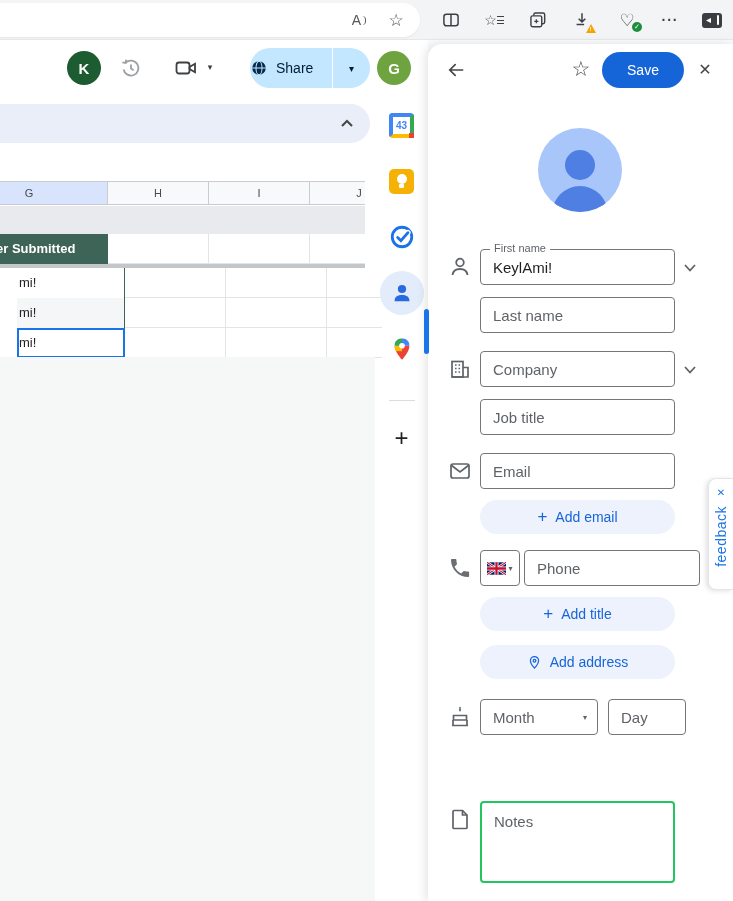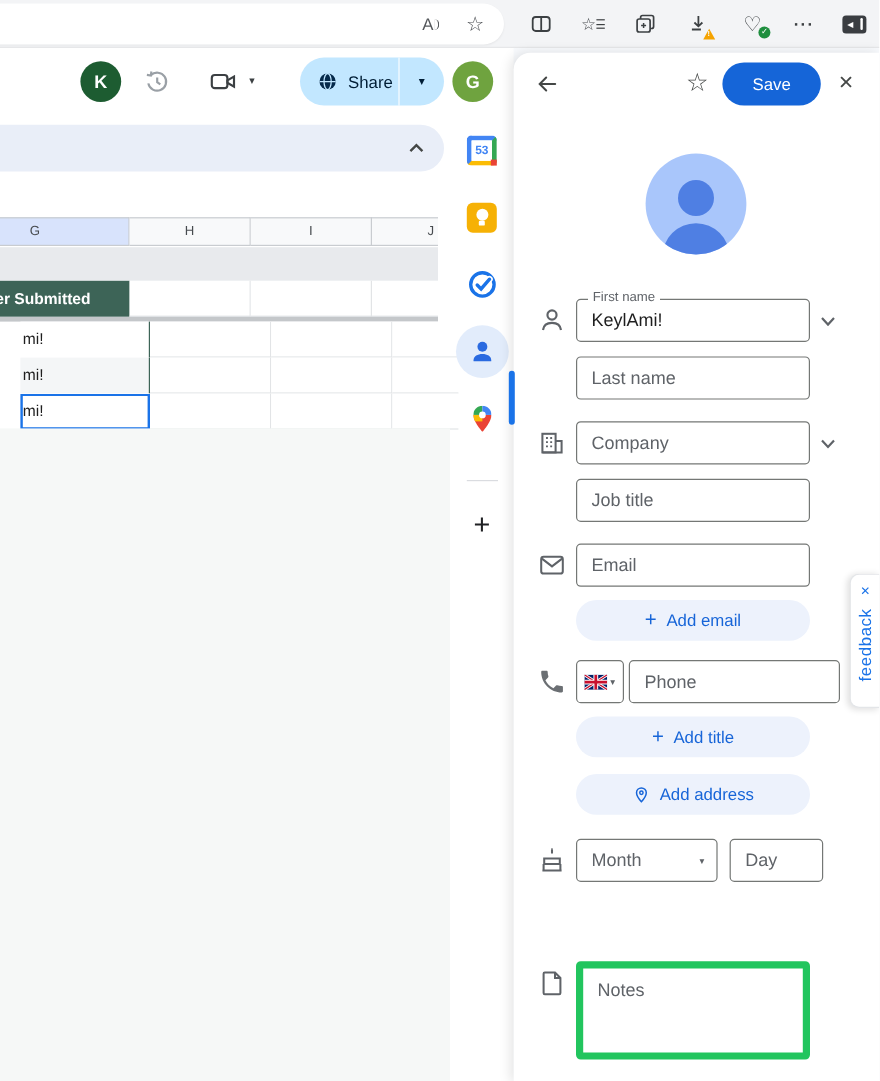--- a/index.html
+++ b/index.html
@@ -24,21 +24,21 @@
   .sb-box .slit { position:absolute; right:3px; top:2.5px; bottom:2.5px; width:2px; background:#fff; border-radius:1px; }
   .sb-box .arr { position:absolute; left:4px; top:1px; color:#fff; font-size:10px; }
 
   
   .sheets { position:absolute; left:0; top:40px; width:428px; height:861px; background:#fff; }
   .avatar { position:absolute; border-radius:50%; color:#fff; display:flex; align-items:center; justify-content:center; font-weight:bold; cursor:pointer; }
   .av-k { left:67px; top:11px; width:34px; height:34px; background:#1d5c31; font-size:15px; }
   .av-g { left:377px; top:11px; width:34px; height:34px; background:#6fa33f; font-size:15px; }
   .hdr-ic { position:absolute; display:flex; align-items:center; justify-content:center; cursor:pointer; }
   .share-pill { position:absolute; left:250px; top:8px; width:120px; height:40px; background:#c2e7ff; border-radius:20px; display:flex; align-items:center; cursor:pointer; }
-  .share-main { display:flex; align-items:center; gap:8px; padding-left:14px; width:82px; }
+  .share-main { display:flex; align-items:center; gap:8px; width:82px; }
   .share-label { font-size:14px; font-weight:500; color:#001d35; }
   .share-div { width:1px; height:40px; background:#fff; opacity:.9; }
   .share-caret { flex:1; text-align:center; color:#001d35; font-size:10px; }
   .tb-pill { position:absolute; left:-20px; top:64px; width:390px; height:39px; background:#e9eef8; border-radius:0 20px 20px 0; }
   .tb-pill svg { position:absolute; right:16px; top:15px; cursor:pointer; }
 
   
   .grid { position:absolute; left:0; top:141px; width:365px; }
   .colhdr { position:absolute; top:0; height:24px; background:#f8f9fa; border-right:1px solid #c9ccd0; border-bottom:1px solid #c9ccd0; border-top:1px solid #c9ccd0; font-size:11px; color:#474b4f; }
   .colhdr span { position:absolute; top:5px; transform:translateX(-50%); }
@@ -79,21 +79,21 @@
   .f-input { width:100%; height:100%; border:1px solid #747775; border-radius:4px; padding:0 12px; font-size:15px; font-family:"Liberation Sans",sans-serif; color:#1f1f1f; background:#fff; outline:none; }
   .f-input::placeholder, .ph { color:#5f6368; opacity:1; }
   .float-label { position:absolute; left:10px; top:-8px; background:#fff; padding:0 4px; font-size:11px; color:#5f6368; line-height:14px; }
   .chev { position:absolute; width:14px; height:10px; cursor:pointer; }
   .chip { position:absolute; left:52px; width:195px; height:34px; border-radius:17px; background:#edf2fc; color:#1765d8; display:flex; align-items:center; justify-content:center; gap:8px; font-size:14px; font-weight:500; cursor:pointer; }
   .chip .pl { font-size:17px; font-weight:400; margin-top:-1px; }
   .flag-box { position:absolute; left:52px; width:40px; height:36px; border:1px solid #747775; border-radius:4px; display:flex; align-items:center; justify-content:center; gap:2px; cursor:pointer; background:#fff; }
   .flag-caret, .sel-caret { font-size:8px; color:#5f6368; }
   .month-box { position:absolute; left:52px; width:118px; height:36px; border:1px solid #747775; border-radius:4px; display:flex; align-items:center; justify-content:space-between; padding:0 10px 0 12px; font-size:15px; cursor:pointer; background:#fff; }
   .day-wrap { position:absolute; left:180px; width:78px; height:36px; }
-  .notes-area { position:absolute; left:52px; width:195px; height:82px; border:6px solid #22c55e; border-radius:4px; padding:10px 12px; font-size:15px; font-family:"Liberation Sans",sans-serif; color:#1f1f1f; resize:none; outline:none; }
+  .notes-area { position:absolute; left:52px; width:195px; height:82px; border:2px solid #22c55e; border-radius:4px; padding:10px 12px; font-size:15px; font-family:"Liberation Sans",sans-serif; color:#1f1f1f; resize:none; outline:none; }
   .notes-area::placeholder { color:#5f6368; opacity:1; }
 
   
   .feedback-tab { position:absolute; left:708px; top:478px; width:25px; height:112px; background:#fff; border:1px solid #e3e5e8; border-right:none; border-radius:8px 0 0 8px; box-shadow:-2px 1px 5px rgba(0,0,0,.12); z-index:6; display:flex; flex-direction:column; align-items:center; padding-top:8px; cursor:pointer; }
   .feedback-x { font-size:10px; color:#1a73e8; margin-bottom:8px; cursor:pointer; }
   .feedback-txt { writing-mode:vertical-rl; transform:rotate(180deg); font-size:14px; color:#1a73e8; letter-spacing:.5px; }
 </style>
 </head>
 <body>
 
@@ -235,21 +235,21 @@
         <div class="ecell" style="left:209px; width:101px;"></div>
         <div class="ecell" style="left:310px; width:55px; border-right:none;"></div>
       </div>
     </div>
     <div class="sheet-rest"></div>
   </div>
 
   <div class="strip">
     <div class="strip-item" style="top:63px">
       <span class="cal-tile">
-          <span>53</span>
+          <span>43</span>
           <i></i>
         </span>
     </div>
     <div class="strip-item" style="top:119px">
       <span class="keep-tile">
           <span class="bulb"></span>
           <span class="base"></span>
         </span>
     </div>
     <div class="strip-item" style="top:175px">

